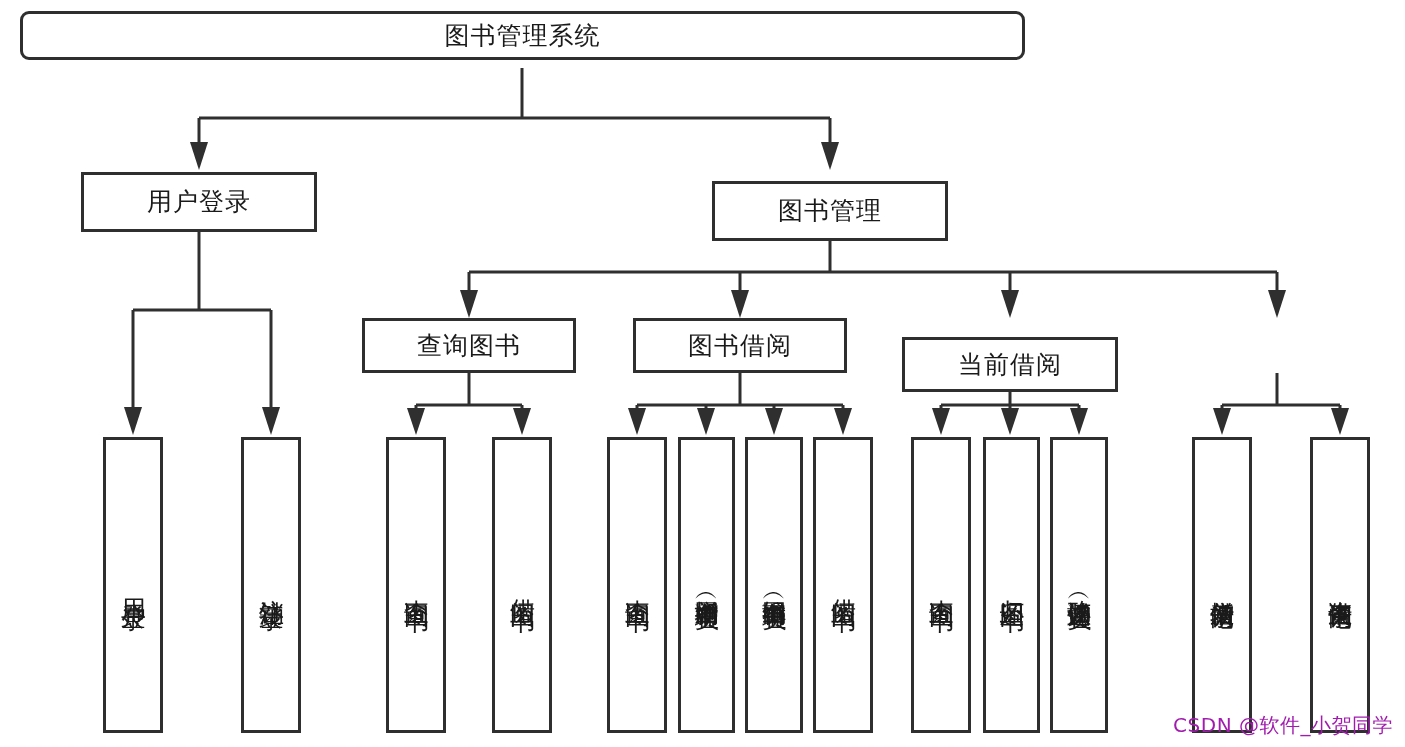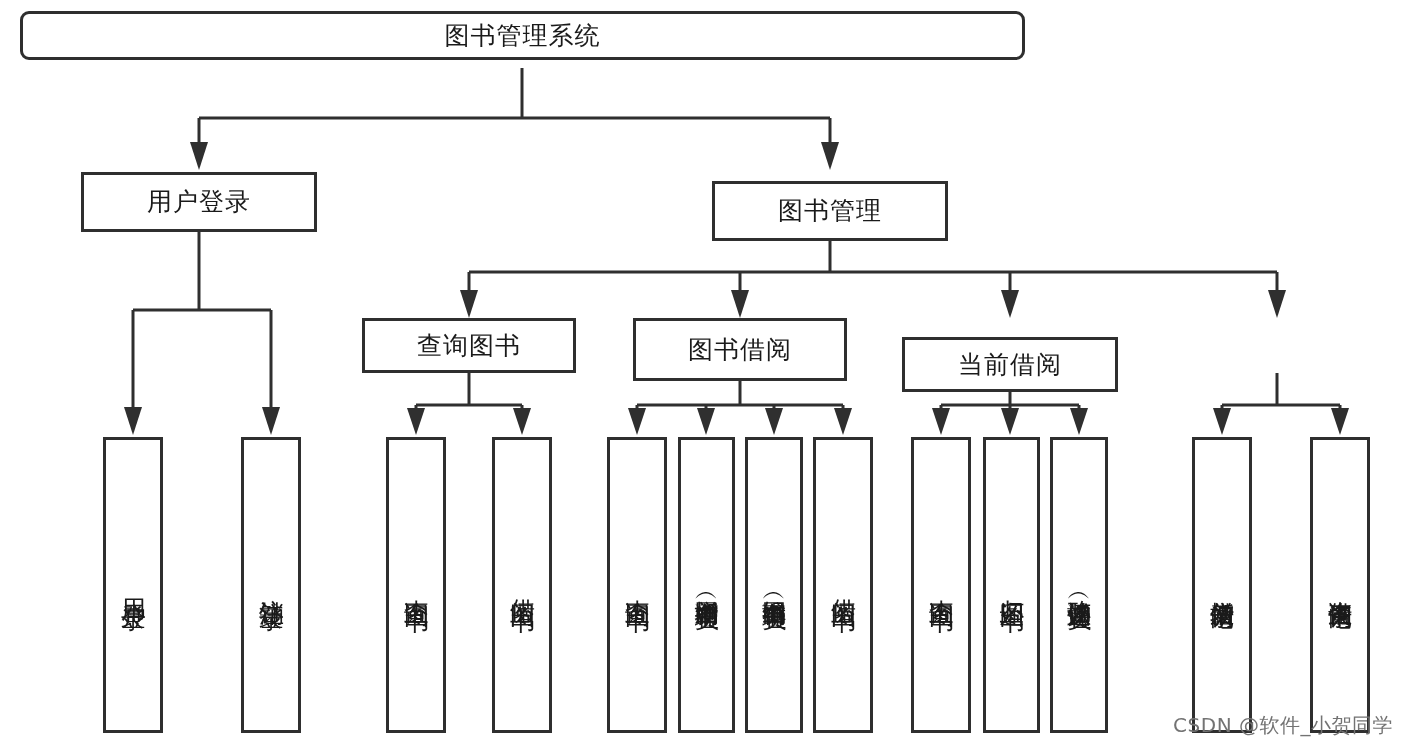--- a/index.html
+++ b/index.html
@@ -60,21 +60,21 @@
     stroke-width: 3;
   }
   .arrowhead {
     fill: #2f2f2f;
   }
   #watermark {
     position: absolute;
     right: 12px;
     bottom: 8px;
     font-size: 20px;
-    color: #737373;
+    color: #a21caf;
     font-family: "DejaVu Sans", "Liberation Sans", sans-serif;
     letter-spacing: 0.5px;
     white-space: nowrap;
   }
 </style>
 </head>
 <body>
 
 <div id="canvas">
 
@@ -150,21 +150,21 @@
   <div class="node horiz" style="left:81px; top:172px; width:236px; height:60px;">
     <span>用户登录</span>
   </div>
   <div class="node horiz" style="left:712px; top:181px; width:236px; height:60px;">
     <span>图书管理</span>
   </div>
 
   <div class="node horiz" style="left:362px; top:318px; width:214px; height:55px;">
     <span>查询图书</span>
   </div>
-  <div class="node horiz" style="left:633px; top:318px; width:214px; height:63px;">
+  <div class="node horiz" style="left:633px; top:318px; width:214px; height:55px;">
     <span>图书借阅</span>
   </div>
   <div class="node horiz" style="left:902px; top:337px; width:216px; height:55px;">
     <span>当前借阅</span>
   </div>
 
   <div class="node vert" style="left:103px; top:437px; width:60px; height:296px;">
     <span>用户登录</span>
   </div>
   <div class="node vert" style="left:241px; top:437px; width:60px; height:296px;">

